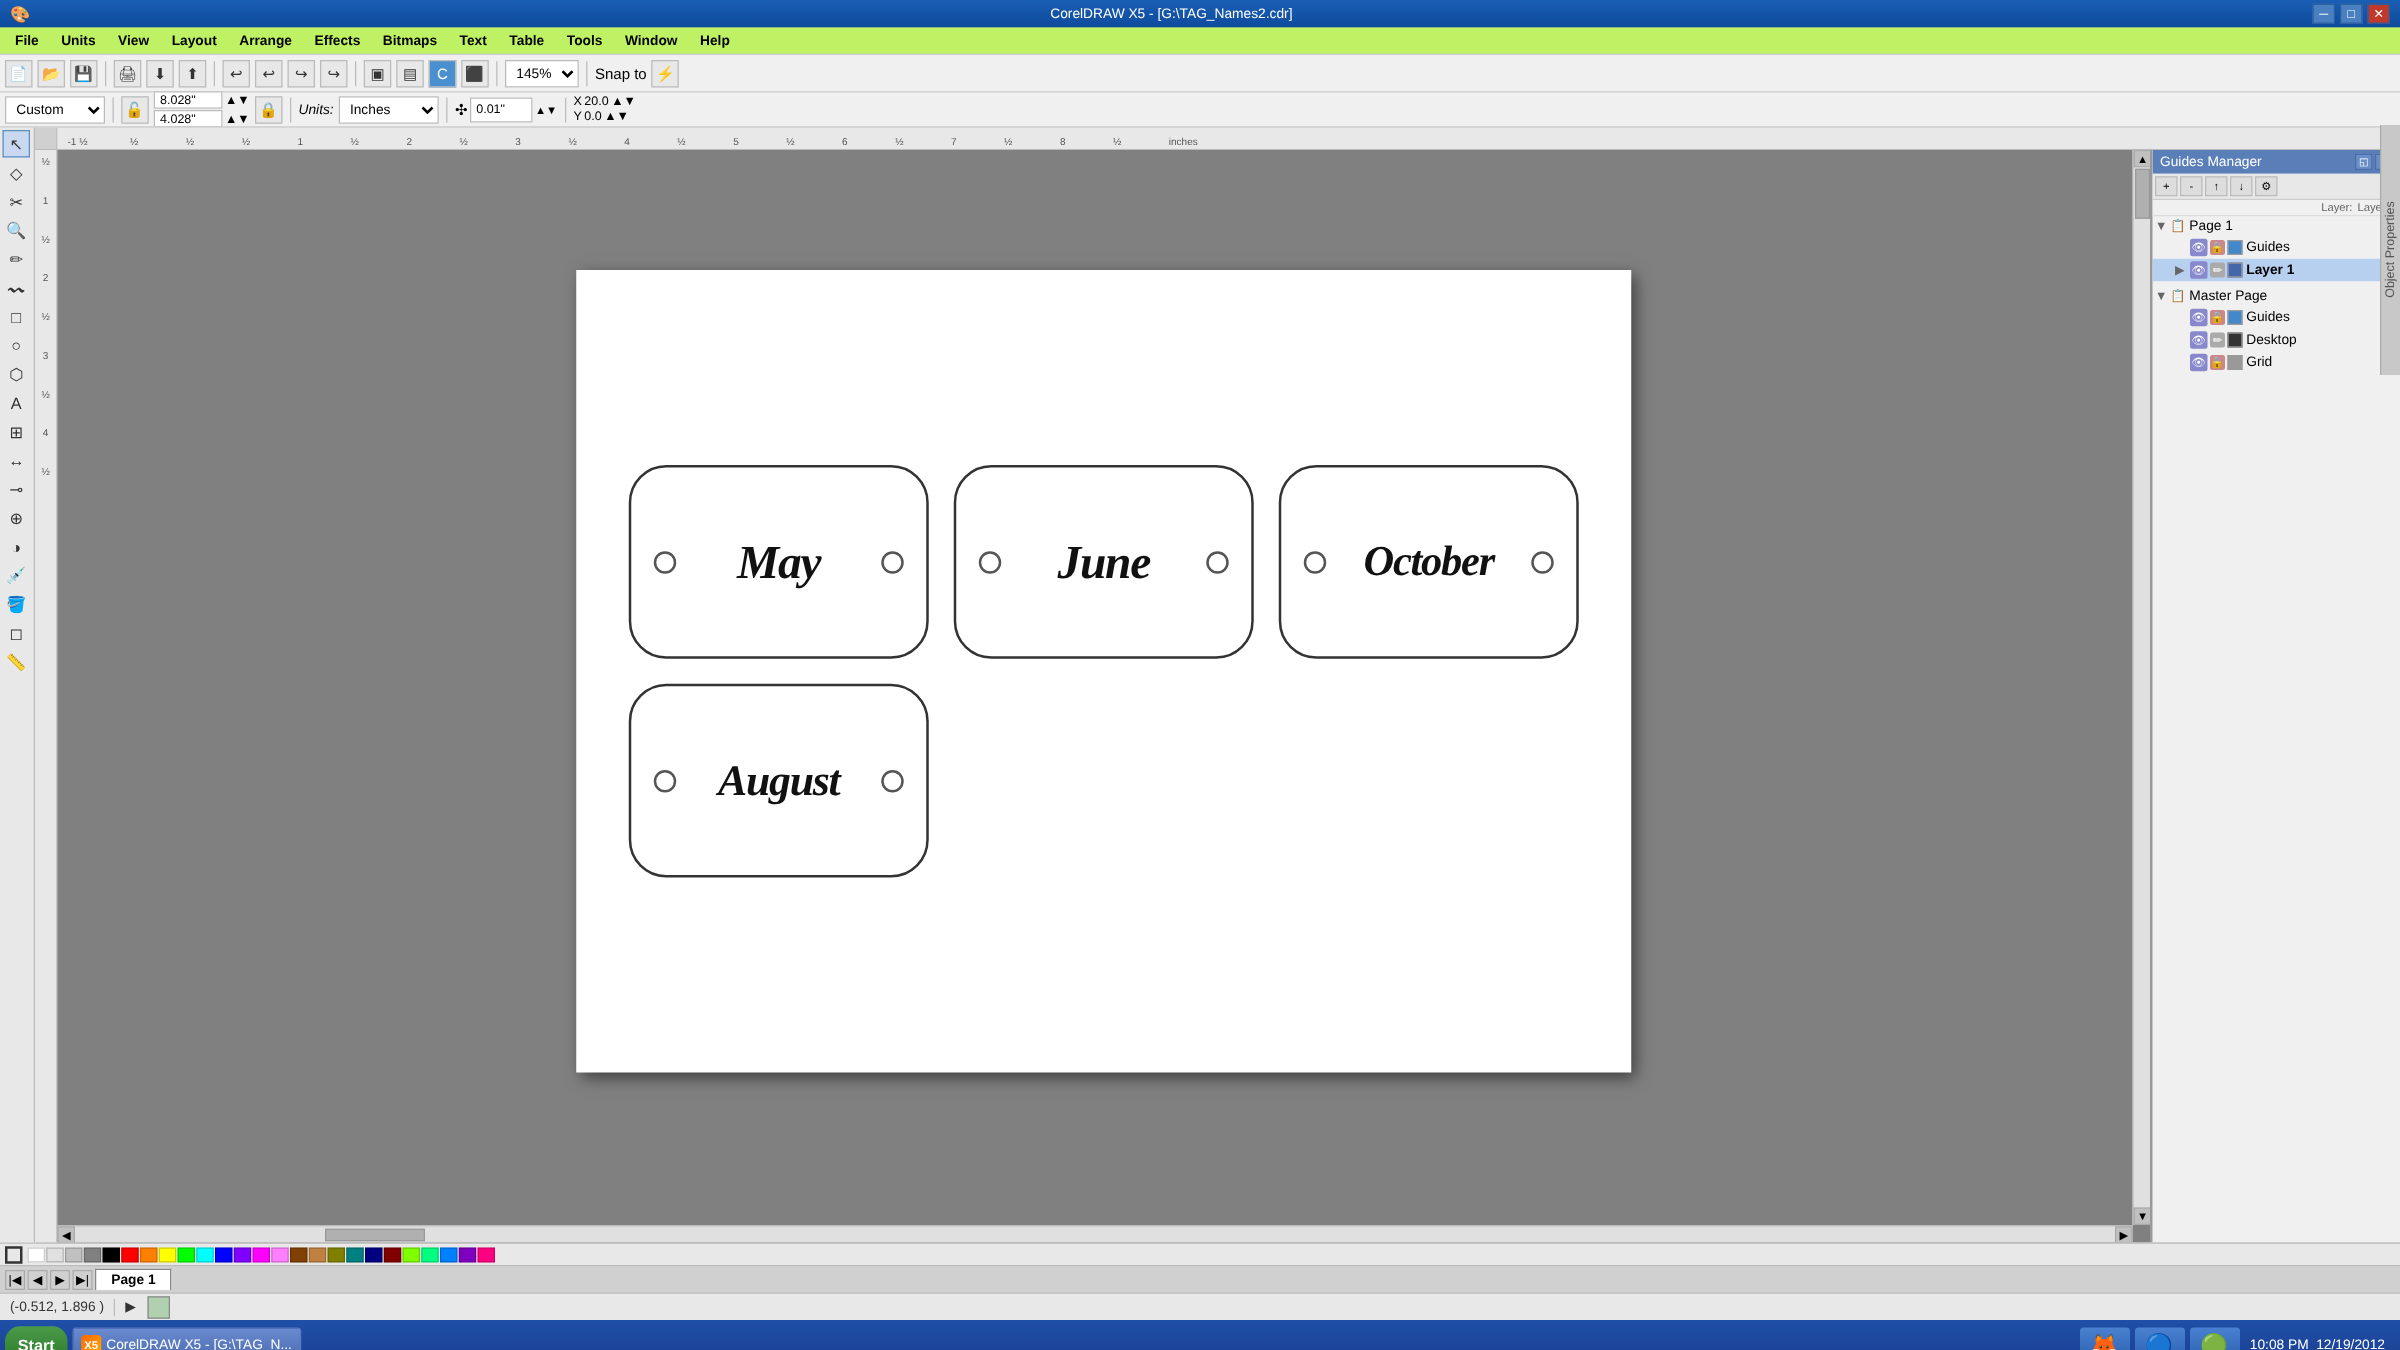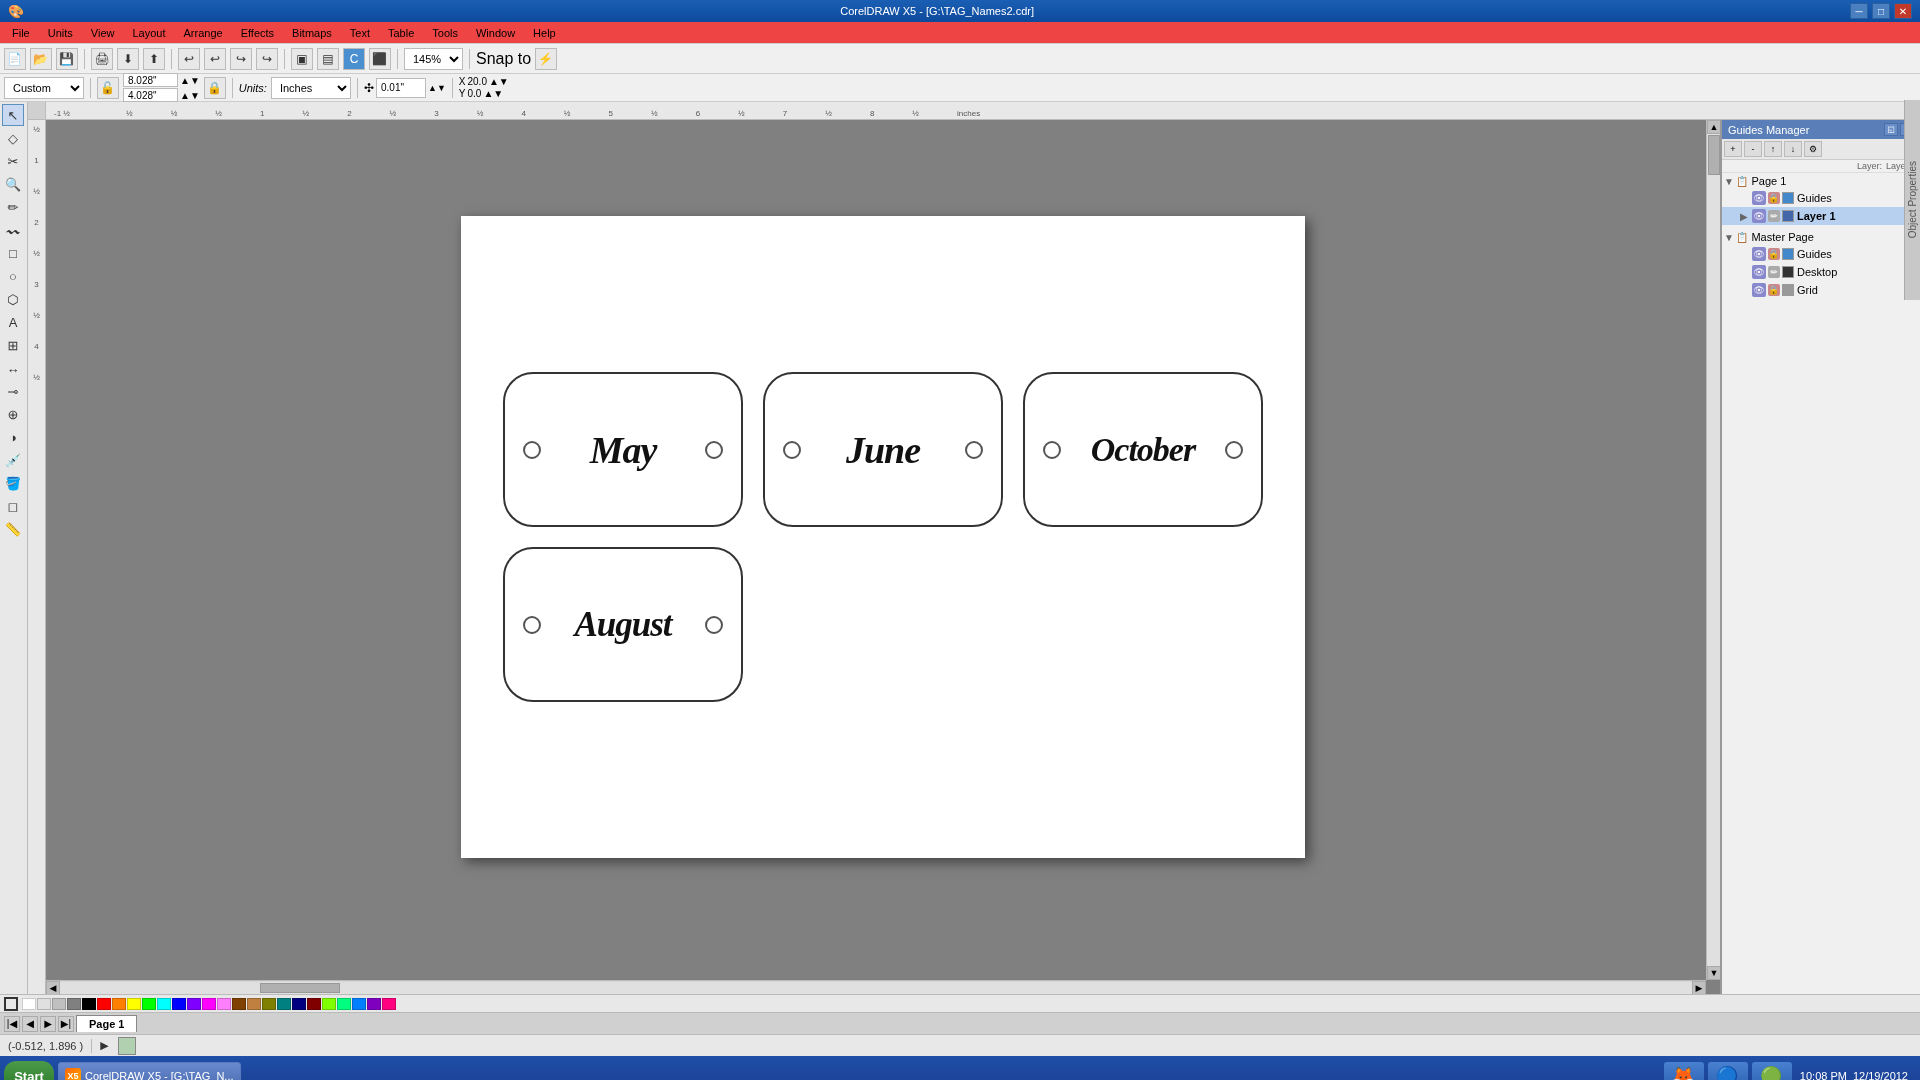--- a/index.html
+++ b/index.html
@@ -31,26 +31,27 @@
       color: white;
       font-size: 10px;
       display: flex; align-items: center; justify-content: center;
       cursor: pointer;
     }
     .titlebar-btn.close { background: #c0392b; }
 
     
     #menubar {
       height: 22px;
-      background: #ef4444;
+      background: #bef264;
       display: flex;
       align-items: center;
       padding: 0 4px;
       border-bottom: 1px solid #ccc;
       gap: 2px;
+      font-weight: bold;
     }
     .menu-item {
       padding: 2px 8px;
       font-size: 11px;
       cursor: pointer;
       color: #000;
     }
 
     
     #toolbar1 {
@@ -449,21 +450,21 @@
   <div class="tb-btn">▤</div>
   <div class="tb-btn" style="background:#4a90d0;color:white;">C</div>
   <div class="tb-btn">⬛</div>
   <div class="tb-separator"></div>
   <select class="tb-select">
     <option>145%</option>
     <option>100%</option>
     <option>200%</option>
   </select>
   <div class="tb-separator"></div>
-  <span style="font-size:16px;">Snap to</span>
+  <span style="font-size:12px;">Snap to</span>
   <div class="tb-btn">⚡</div>
 </div>
 
 <div id="toolbar2">
   <select class="prop-select">
     <option>Custom</option>
   </select>
   <div class="tb-separator"></div>
   <div class="tb-btn">🔓</div>
   <div style="display:flex;flex-direction:column;gap:1px;">
@@ -527,21 +528,21 @@
     <div class="tool-btn">🪣</div>
     <div class="tool-btn">◻</div>
     <div class="tool-btn">📏</div>
   </div>
 
   <div id="ruler-area" style="display:flex;flex-direction:column;flex:1;overflow:hidden;">
 
     <div id="ruler-top">
       <div id="ruler-corner"></div>
       <div style="position:absolute;left:18px;top:0;right:0;height:18px;background:#e8e8e8;overflow:hidden;display:flex;align-items:flex-end;padding-bottom:2px;padding-left:8px;gap:0;">
-        <span style="font-size:8px;color:#555;margin-right:56px;">-1 ½</span>
+        <span style="font-size:8px;color:#555;margin-right:34px;">-1 ½</span>
         <span style="font-size:8px;color:#555;margin-right:38px;">½</span>
         <span style="font-size:8px;color:#555;margin-right:38px;">½</span>
         <span style="font-size:8px;color:#555;margin-right:38px;">½</span>
         <span style="font-size:8px;color:#555;margin-right:38px;">1</span>
         <span style="font-size:8px;color:#555;margin-right:38px;">½</span>
         <span style="font-size:8px;color:#555;margin-right:38px;">2</span>
         <span style="font-size:8px;color:#555;margin-right:38px;">½</span>
         <span style="font-size:8px;color:#555;margin-right:38px;">3</span>
         <span style="font-size:8px;color:#555;margin-right:38px;">½</span>
         <span style="font-size:8px;color:#555;margin-right:38px;">4</span>

